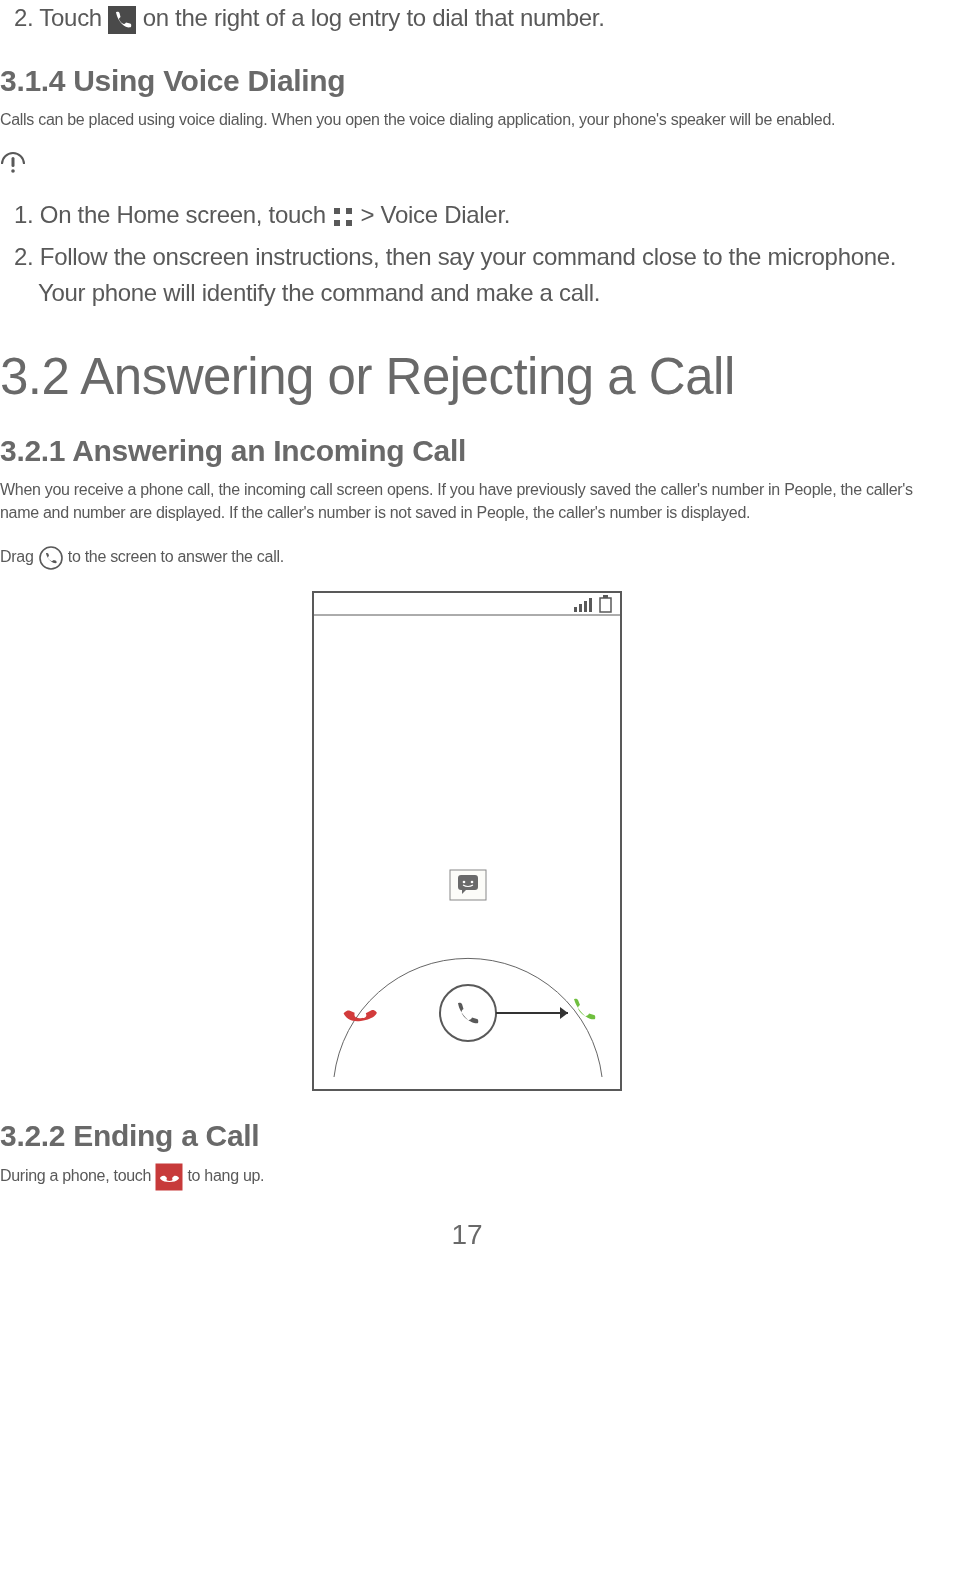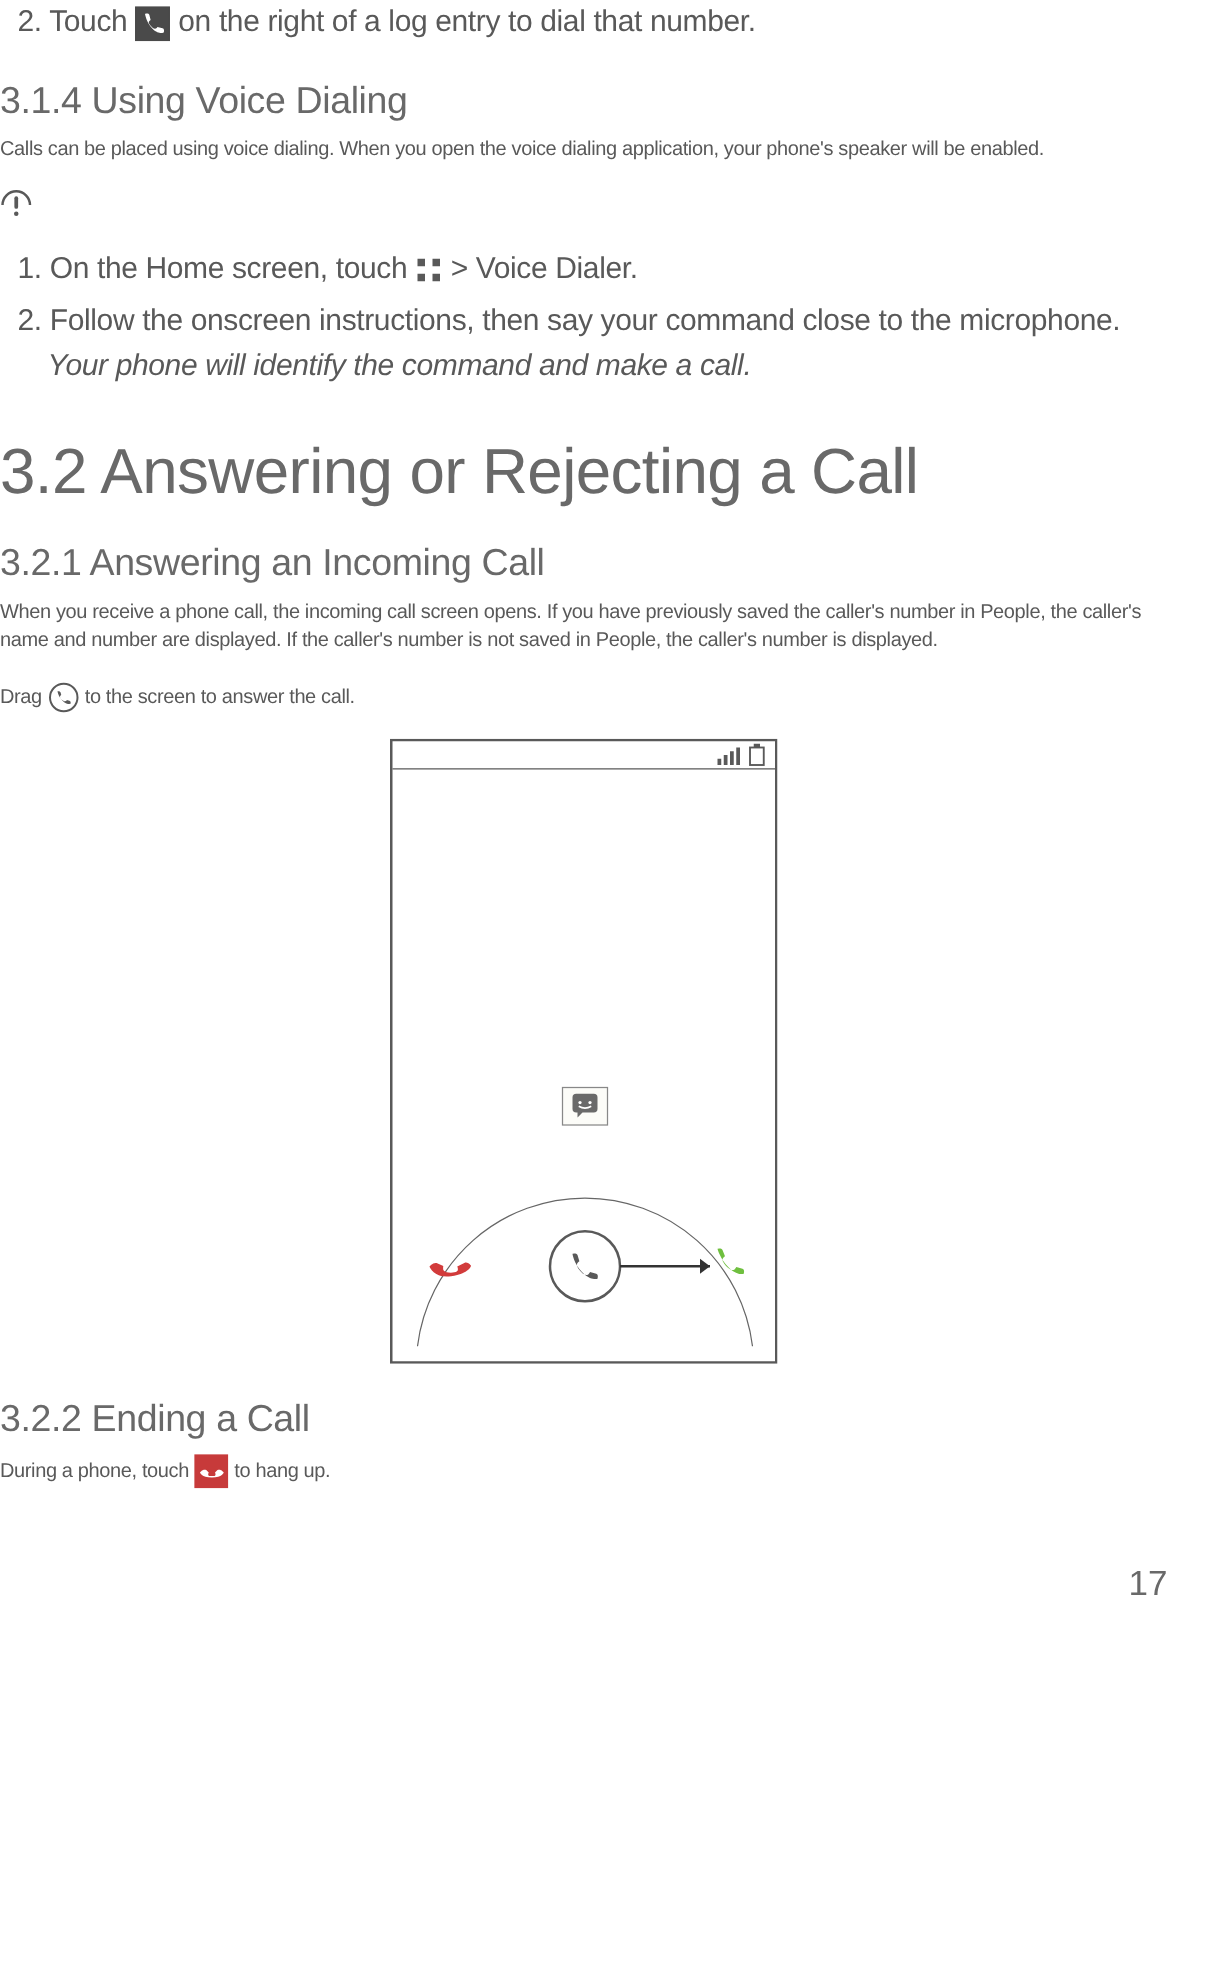--- a/index.html
+++ b/index.html
@@ -12,25 +12,24 @@
       background: #fff;
     }
     .step {
       font-size: 24px;
       line-height: 1.5;
       margin: 0 0 6px 14px;
       letter-spacing: -0.3px;
     }
     .indented {
       margin-left: 24px;
-      font-style: italic;
     }
     h2.section {
       font-size: 30px;
-      font-weight: normal;
+      font-weight: bold;
       color: #696969;
       margin: 28px 0 10px 0;
       letter-spacing: -0.3px;
     }
     h1.section {
       font-size: 51px;
       font-weight: normal;
       color: #696969;
       margin: 36px 0 18px 0;
       letter-spacing: -0.5px;
@@ -52,24 +51,24 @@
       margin-left: 12px;
       letter-spacing: -0.3px;
     }
     .bold { font-weight: normal; color: #595959; }
     .inline-icon {
       display: inline-block;
       vertical-align: middle;
       line-height: 0;
     }
     .page-num {
-      text-align: right;
+      text-align: center;
       font-size: 28px;
       color: #696969;
-      margin-top: 60px;
+      margin-top: 28px;
       padding-right: 0;
       letter-spacing: 0;
     }
     .illustration {
       display: block;
       margin: 16px auto 20px auto;
     }
   </style>
 </head>
 <body>

